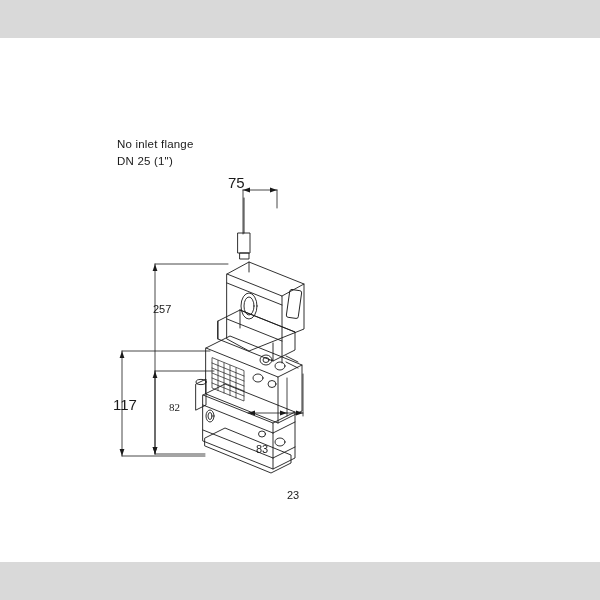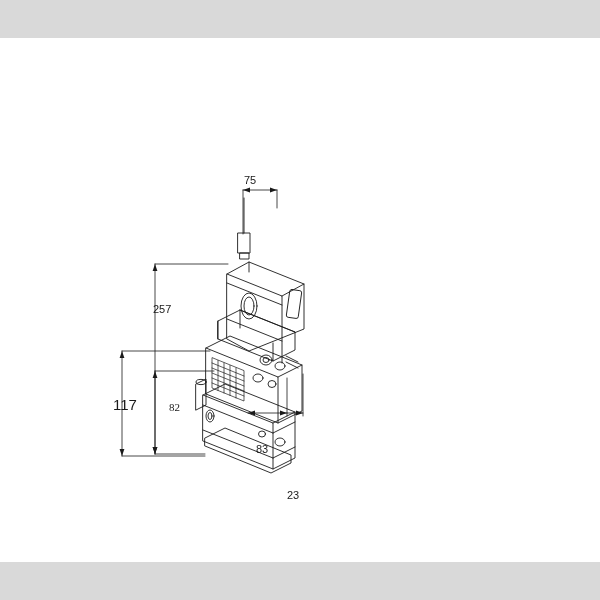--- a/index.html
+++ b/index.html
@@ -182,27 +182,31 @@
           <ellipse cx="210" cy="378" rx="4" ry="6"></ellipse>
           <ellipse cx="210" cy="378" rx="2" ry="3.5"></ellipse>
 
           <path d="M196 346 l10 -5 l0 26 l-10 5 z"></path>
           <ellipse cx="201" cy="344" rx="5" ry="2.6"></ellipse>
 
         </g>
       </g>
     </svg>
 
-    <div style="position:absolute;left:244px;top:136px;font-size:11px;color:#1a1a1a;">75</div>
+    <div style="position:absolute;left:228px;top:136px;font-size:15px;color:#1a1a1a;">75</div>
 
     <div style="position:absolute;left:153px;top:265px;font-size:11px;color:#1a1a1a;">257</div>
 
     <div style="position:absolute;left:113px;top:358px;font-size:15px;color:#1a1a1a;">117</div>
 
     <div style="position:absolute;left:169px;top:363px;font-size:11px;color:#1a1a1a;font-family:Liberation Serif, serif;">82</div>
 
     <div style="position:absolute;left:256px;top:405px;font-size:11px;color:#1a1a1a;">83</div>
 
     <div style="position:absolute;left:287px;top:405px;font-size:11px;color:#1a1a1a;margin-top:46px;">23</div>
 
+    <div class="note">
+      <div>No inlet flange</div>
+      <div>DN 25 (1")</div>
+    </div>
 
   </div>
 </div>
 
 </body></html>

